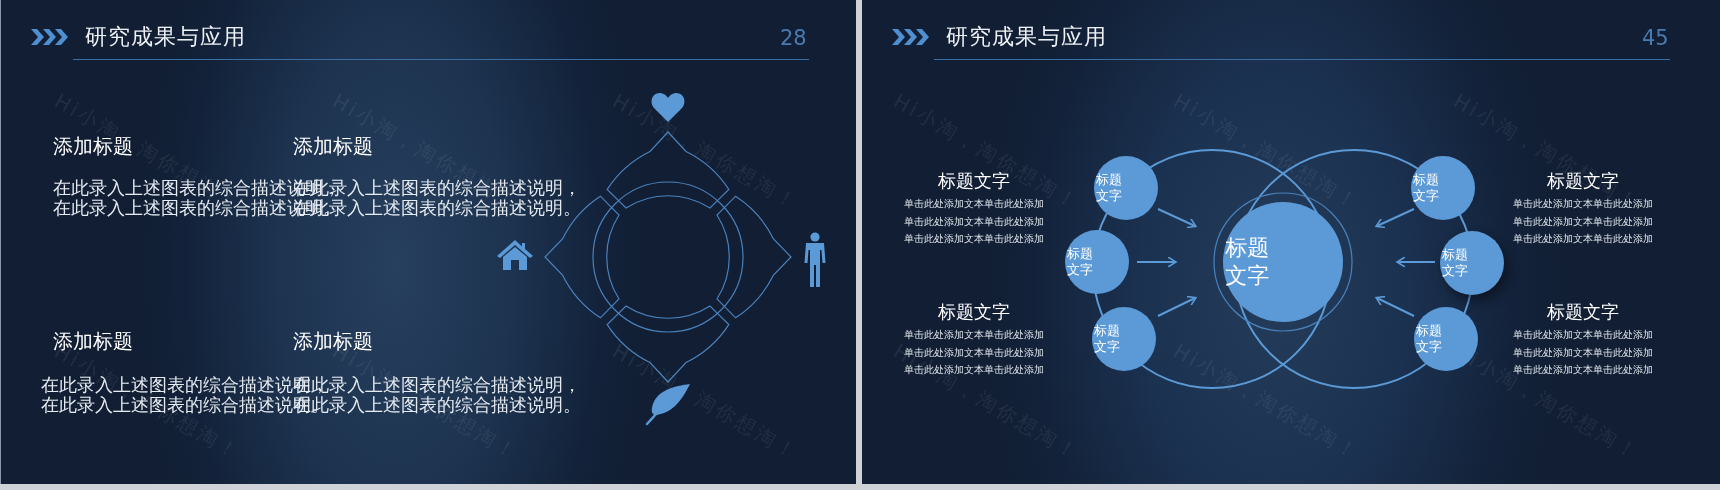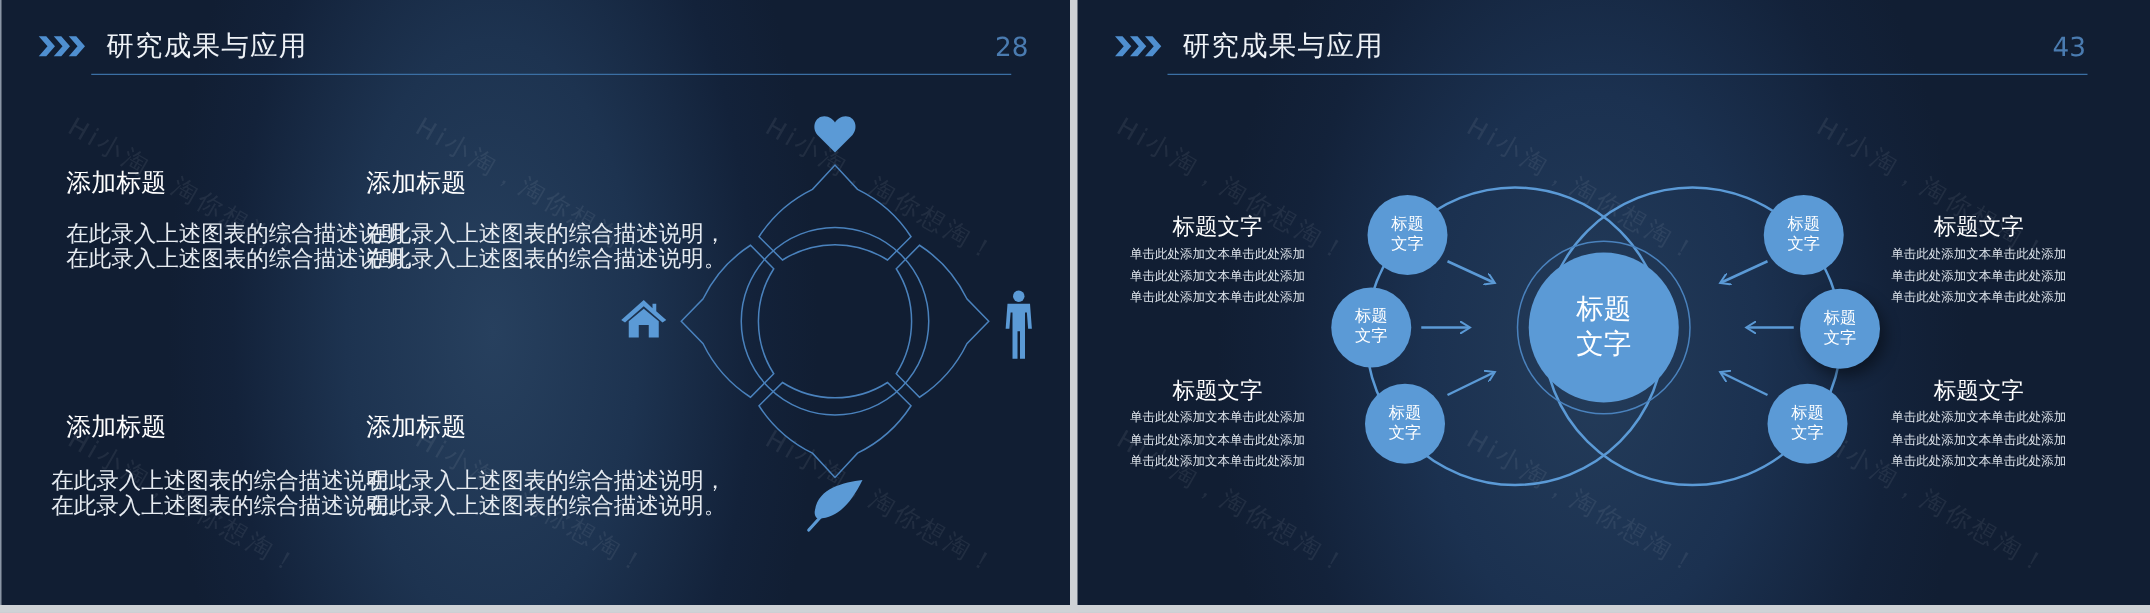--- a/index.html
+++ b/index.html
@@ -16,21 +16,21 @@
   .title { position:absolute; top:22px; color:#eef2f7; font-size:22px; letter-spacing:1px; }
   .page-num { position:absolute; top:26px; color:#4a7bb0; font-size:21px; font-family:"DejaVu Sans","Liberation Sans",sans-serif; }
   .title-rule { position:absolute; top:59px; height:1px; background:#3b6fa4; }
   .watermark { position:absolute; color:rgba(255,255,255,0.07); font-size:20px; transform:rotate(30deg);
                transform-origin:left top; white-space:nowrap; letter-spacing:3px; pointer-events:none; }
   .h-add { position:absolute; color:#ffffff; font-size:20px; font-weight:normal; }
   .desc { position:absolute; color:#e6ebf1; font-size:18px; line-height:20px; white-space:nowrap; }
   .h-txt { position:absolute; color:#ffffff; font-size:18px; width:160px; text-align:center; }
   .small-desc { position:absolute; color:#dfe5ec; font-size:10px; line-height:17.5px; white-space:nowrap; width:160px; text-align:center; }
   .node { position:absolute; border-radius:50%; background:#5b9ad6; color:#fff; display:flex; align-items:center;
-          justify-content:center; text-align:center; font-size:13px; line-height:16px; }
+          text-align:center; font-size:13px; line-height:16px; }
   .node span { display:block; width:2.3em; }
   .node.big { font-size:22px; line-height:28px; }
   .node.big span { width:2.2em; }
   svg { position:absolute; overflow:visible; }
 </style>
 </head>
 <body>
 
 <div class="slide" id="slide-28">
 
@@ -38,21 +38,21 @@
   <div class="watermark" style="left:340px;top:88px;">Hi小淘，淘你想淘！</div>
   <div class="watermark" style="left:620px;top:88px;">Hi小淘，淘你想淘！</div>
   <div class="watermark" style="left:62px;top:338px;">Hi小淘，淘你想淘！</div>
   <div class="watermark" style="left:340px;top:338px;">Hi小淘，淘你想淘！</div>
   <div class="watermark" style="left:620px;top:338px;">Hi小淘，淘你想淘！</div>
 
   <svg class="chev" style="left:30px;" width="38" height="20" viewBox="0 0 38 20">
     <path d="M0 2 L6 2 L13 10 L6 18 L0 18 L7 10 Z M12 2 L18 2 L25 10 L18 18 L12 18 L19 10 Z M24 2 L30 2 L37 10 L30 18 L24 18 L31 10 Z" fill="#4f8fd0"></path>
   </svg>
   <div class="title" style="left:84px;">研究成果与应用</div>
-  <div class="page-num" style="left:779px;margin-left:16px;">28</div>
+  <div class="page-num" style="left:779px;">28</div>
   <div class="title-rule" style="left:72px;width:736px;"></div>
 
   <div class="h-add" style="left:52px;top:133px;">添加标题</div>
   <div class="desc" style="left:52px;top:178px;">
     <div>在此录入上述图表的综合描述说明，</div>
     <div>在此录入上述图表的综合描述说明。</div>
   </div>
 
   <div class="h-add" style="left:292px;top:133px;">添加标题</div>
   <div class="desc" style="left:292px;top:178px;">
@@ -110,21 +110,21 @@
   <div class="watermark" style="left:320px;top:88px;">Hi小淘，淘你想淘！</div>
   <div class="watermark" style="left:600px;top:88px;">Hi小淘，淘你想淘！</div>
   <div class="watermark" style="left:40px;top:338px;">Hi小淘，淘你想淘！</div>
   <div class="watermark" style="left:320px;top:338px;">Hi小淘，淘你想淘！</div>
   <div class="watermark" style="left:600px;top:338px;">Hi小淘，淘你想淘！</div>
 
   <svg class="chev" style="left:30px;" width="38" height="20" viewBox="0 0 38 20">
     <path d="M0 2 L6 2 L13 10 L6 18 L0 18 L7 10 Z M12 2 L18 2 L25 10 L18 18 L12 18 L19 10 Z M24 2 L30 2 L37 10 L30 18 L24 18 L31 10 Z" fill="#4f8fd0"></path>
   </svg>
   <div class="title" style="left:84px;">研究成果与应用</div>
-  <div class="page-num" style="left:780px;">43</div>
+  <div class="page-num" style="left:780px;">45</div>
   <div class="title-rule" style="left:72px;width:736px;"></div>
 
   <div class="h-txt" style="left:32px;top:169px;">标题文字</div>
   <div class="small-desc" style="left:32px;top:195px;">
     <div>单击此处添加文本单击此处添加</div>
     <div>单击此处添加文本单击此处添加</div>
     <div>单击此处添加文本单击此处添加</div>
   </div>
   <div class="h-txt" style="left:32px;top:300px;">标题文字</div>
   <div class="small-desc" style="left:32px;top:326px;">

